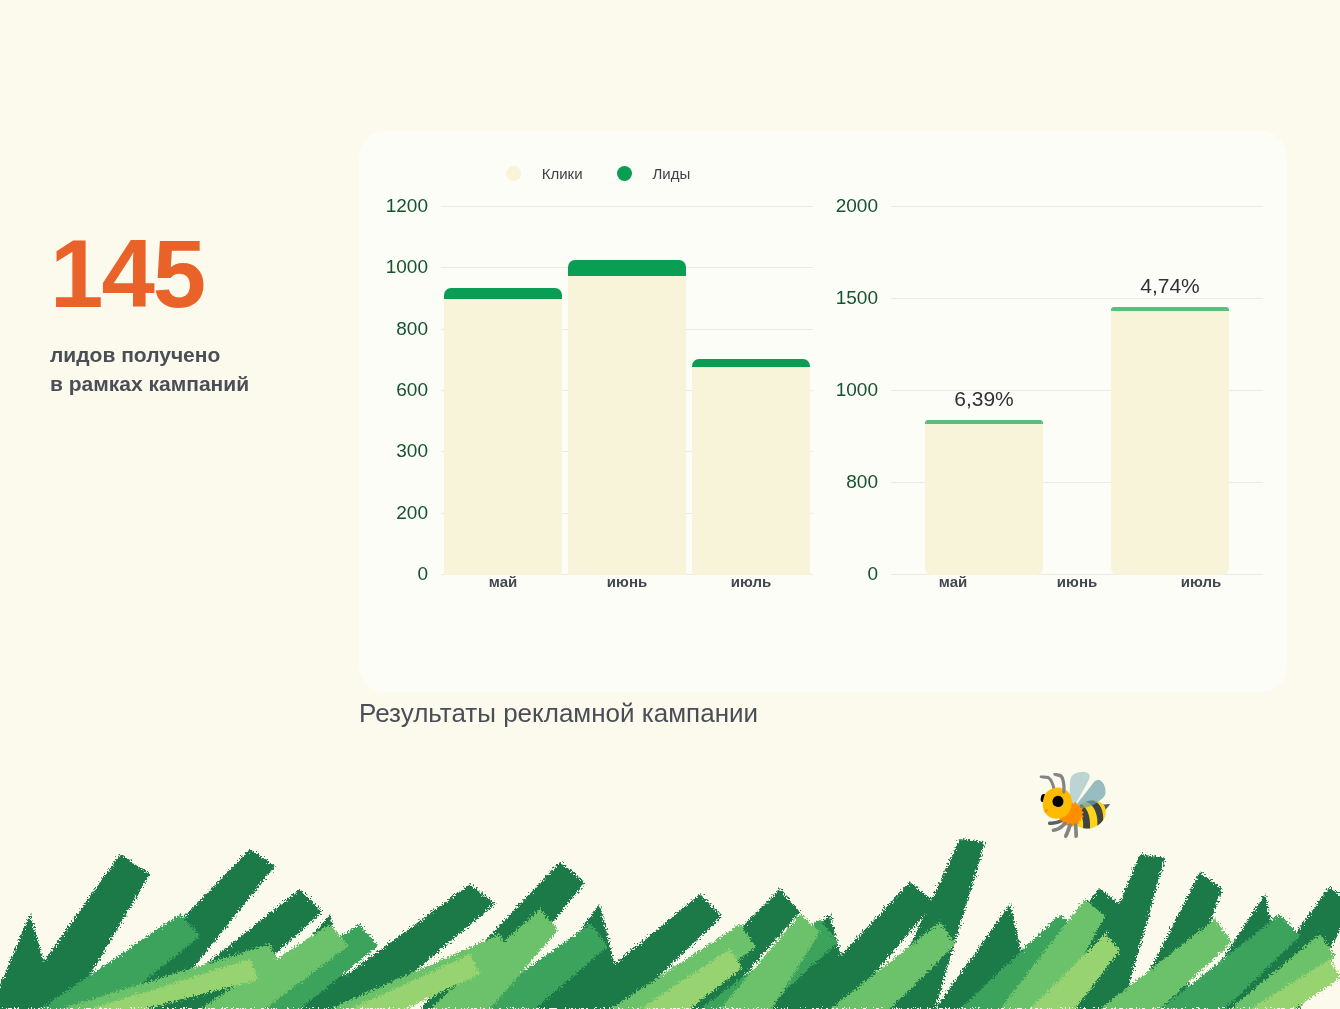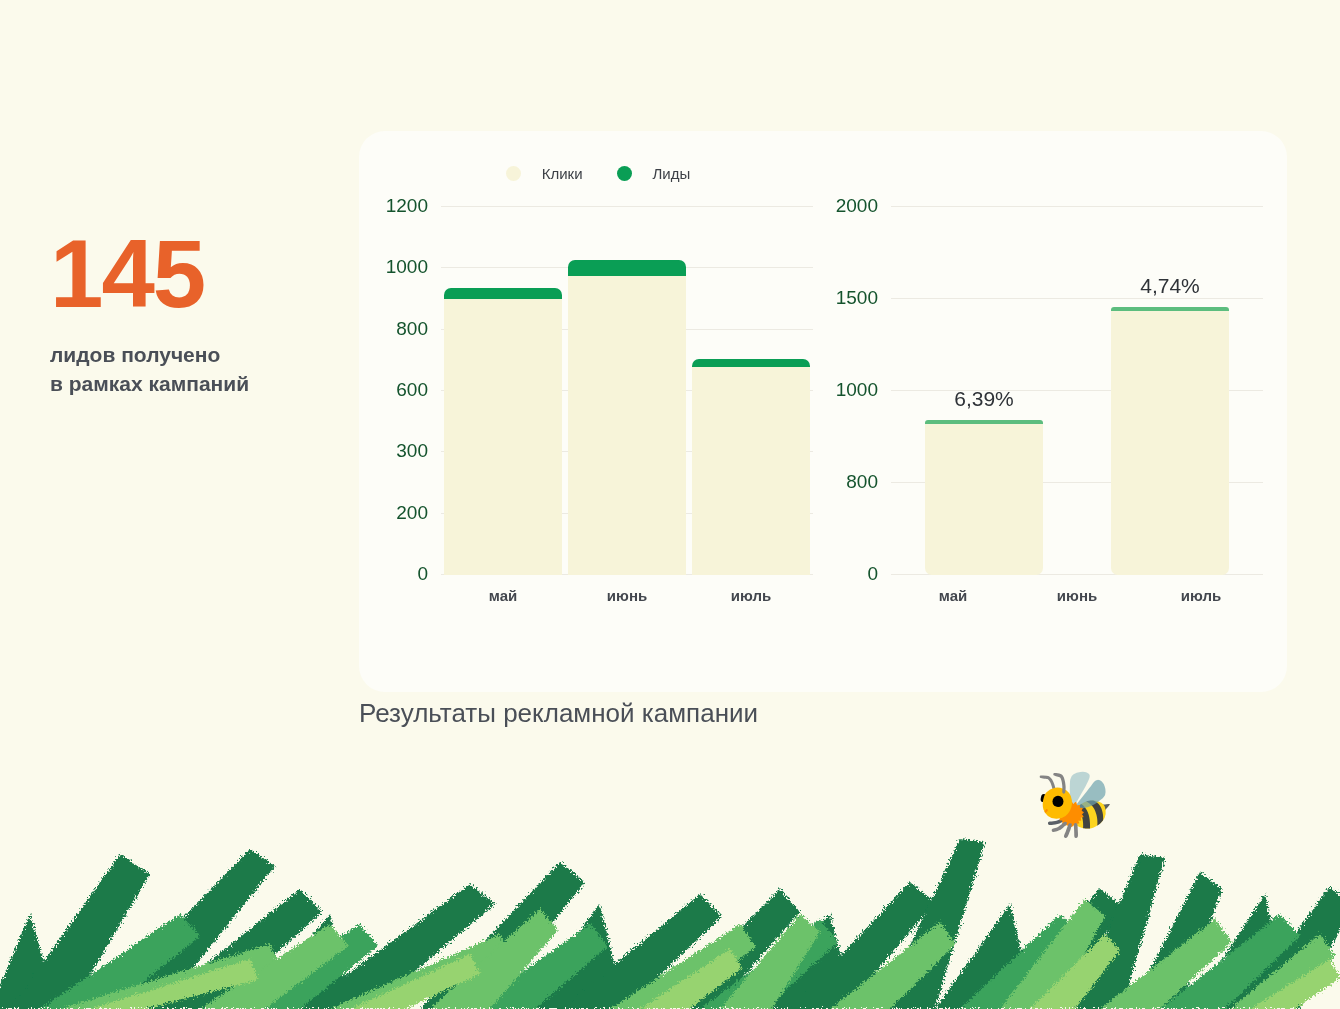--- a/index.html
+++ b/index.html
@@ -147,21 +147,21 @@
     left: 50%;
     transform: translateX(-50%);
     font-size: 21px;
     color: #2f3338;
     white-space: nowrap;
   }
   .xlabels {
     position: absolute;
     left: 58px;
     right: 0;
-    top: 398px;
+    top: 384px;
     display: flex;
   }
   .xlabel {
     flex: 1 1 0;
     text-align: center;
     font-size: 15px;
     font-weight: 600;
     color: #43474e;
   }
 

